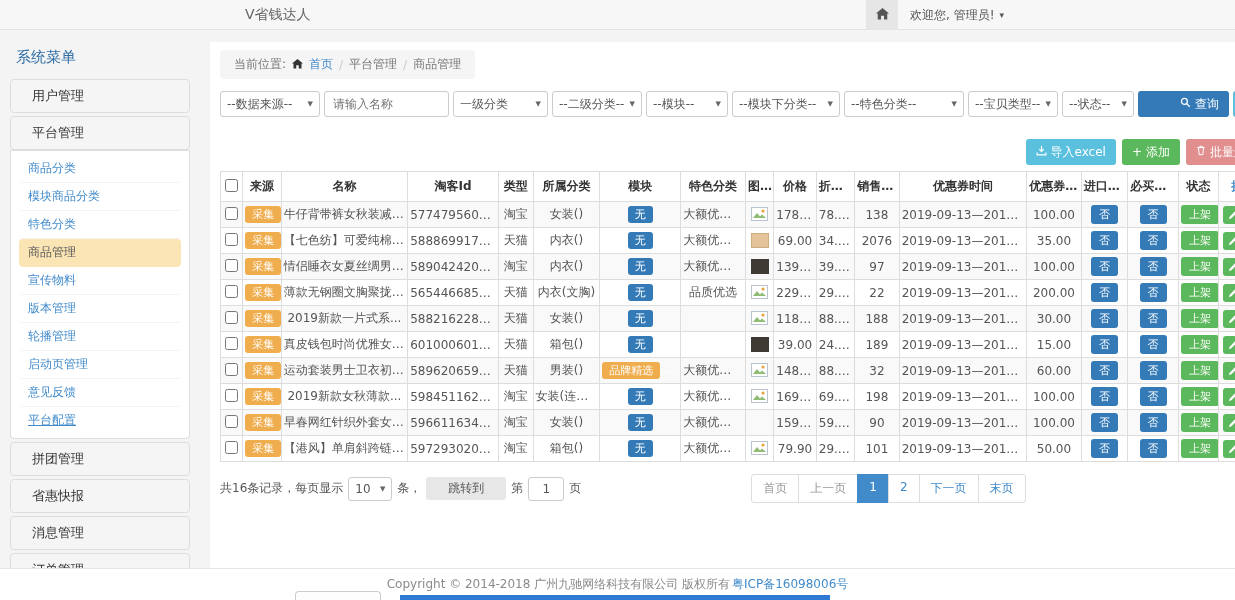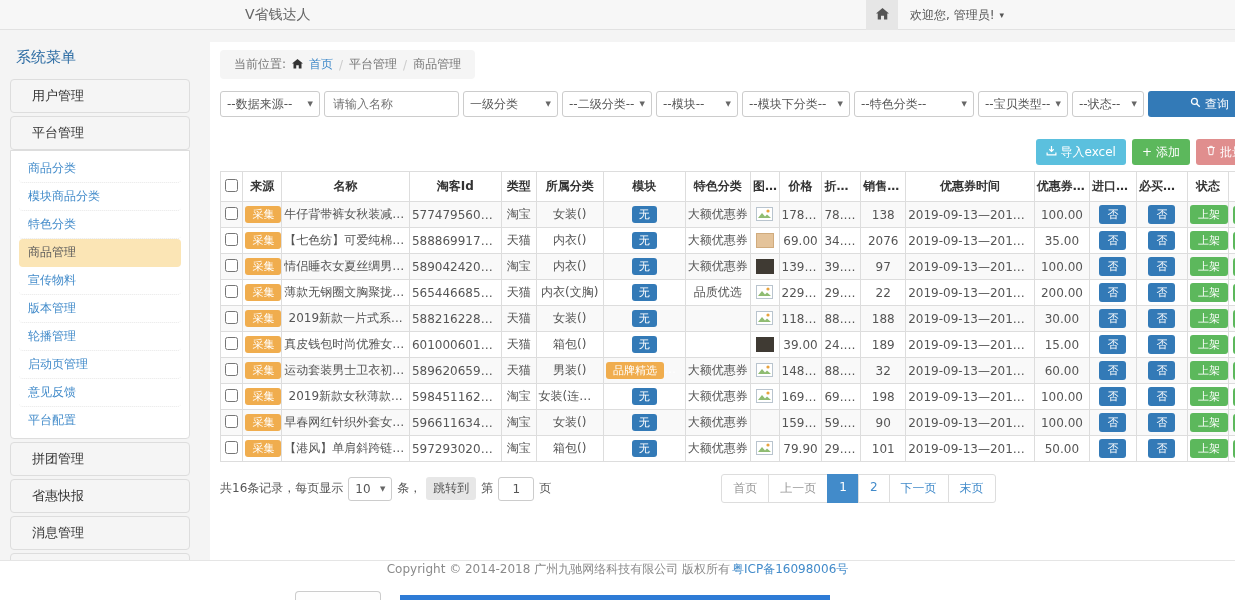--- a/index.html
+++ b/index.html
@@ -16,21 +16,21 @@
   .home-box { width:32px; height:30px; background:#e6e6e6; display:flex; align-items:center; justify-content:center; cursor:pointer; }
   .welcome { margin-left:12px; color:#555; display:flex; align-items:center; gap:5px; cursor:pointer; }
   .caret { font-size:9px; color:#555; }
   
   .layout { display:flex; padding:12px 10px 0 10px; }
   .sidebar { width:180px; flex:none; }
   .menu-title { color:#2e6da4; font-weight:normal; font-size:15px; padding:6px 6px 12px 6px; }
   .acc-header { background:#f5f5f5; border:1px solid #ddd; border-radius:4px; padding:7px 21px; font-size:13px; color:#333; margin-bottom:3px; cursor:pointer; }
   .submenu { background:#fff; border:1px solid #ddd; border-radius:0 0 4px 4px; padding:4px 8px; margin:-3px 0 3px 0; }
   .submenu-item { display:block; padding:5px 9px; color:#428bca; border-bottom:1px dotted #e7e7e7; cursor:pointer; border-radius:4px; }
-  .submenu-item:last-child { border-bottom:none; }
+  .submenu-item:last-child { border-bottom:none;text-decoration:underline; }
   .submenu-item.active { background:#fbe5b5; color:#5a5a5a; border-bottom:1px dotted transparent; }
   
   .content { flex:1; margin-left:20px; background:#fff; padding:8px 10px 20px 10px; min-height:524px; }
   .breadcrumb { display:inline-flex; align-items:center; gap:6px; background:#f5f5f5; border-radius:4px; padding:6px 14px; color:#777; }
   .breadcrumb .home-link { color:#428bca; cursor:pointer; }
   .breadcrumb .sep { color:#ccc; }
   .breadcrumb .crumb { color:#777; }
   .filters { display:flex; gap:4px; margin-top:12px; align-items:center; }
   .sel { height:26px; border:1px solid #ccc; border-radius:3px; background:#fff; display:flex; align-items:center; justify-content:space-between; padding:0 6px; color:#555; cursor:pointer; flex:none; }
   .sel .sel-caret { font-size:7px; color:#666; margin-left:4px; }
@@ -55,30 +55,30 @@
   .mini-btn { display:inline-block; border-radius:3px; color:#fff; padding:2px 8px; font-size:11px; cursor:pointer; }
   .bg-blue { background:#337ab7; } .bg-green { background:#5cb85c; } .bg-red { background:#d9534f; }
   .op-btn { display:inline-flex; width:19px; height:18px; border-radius:3px; align-items:center; justify-content:center; cursor:pointer; margin:0 1px; vertical-align:middle; }
   .thumb { display:inline-block; width:18px; height:15px; vertical-align:middle; }
   .t-photo { background:#e4c39a; border:1px solid #d0ab7d; }
   .t-dark { background:#3f3a33; }
   
   .pg-row { display:flex; align-items:center; margin-top:12px; color:#555; }
   .pg-info { display:flex; align-items:center; gap:5px; }
   .sel-mini { width:44px; height:24px; }
-  .chip { background:#e7e7e7; color:#555; padding:3px 7px; border-radius:3px; cursor:pointer; }
+  .chip { background:#e7e7e7; color:#555; padding:3px 22px; border-radius:3px; cursor:pointer; }
   .page-input { width:36px; height:24px; border:1px solid #ccc; border-radius:3px; text-align:center; font-family:inherit; font-size:12px; color:#555; }
   .pager { display:flex; margin-left:170px; }
   .pg-btn { padding:5px 11px; border:1px solid #ddd; background:#fff; margin-left:-1px; color:#428bca; cursor:pointer; }
   .pg-btn.muted { color:#999; }
   .pg-btn.active { background:#428bca; border-color:#428bca; color:#fff; }
   .pg-btn:first-child { border-radius:3px 0 0 3px; margin-left:0; }
   .pg-btn:last-child { border-radius:0 3px 3px 0; }
   
-  .footer { position:absolute; left:0; right:0; bottom:0; height:40px; background:#fff; border-top:1px solid #e5e5e5; display:flex; justify-content:center; color:#8a8a8a; z-index:5; }
+  .footer { position:absolute; left:0; right:0; bottom:0; height:32px; background:#fff; border-top:1px solid #e5e5e5; display:flex; align-items:center; justify-content:center; color:#8a8a8a; z-index:5; }
   .footer .icp { color:#428bca; cursor:pointer; margin-left:2px; }
   .partial-box { position:absolute; left:295px; bottom:0; width:86px; height:9px; background:#fdfdfd; border:1px solid #ccc; border-bottom:none; border-radius:4px 4px 0 0; z-index:6; }
   .bottom-blue-bar { position:absolute; left:400px; bottom:0; width:430px; height:5px; background:#2e7bd6; z-index:7; }
 </style>
 </head>
 <body>
 
 <div class="topbar">
   <div class="topbar-title">V省钱达人</div>
   <div class="topbar-right">
@@ -133,21 +133,21 @@
       <span class="sep">/</span>
       <span class="crumb">商品管理</span>
     </div>
 
     
     <div class="filters">
       <div class="sel" style="width:100px">
           <span>--数据来源--</span>
           <span class="sel-caret">▼</span>
         </div>
-      <input class="txt-input" style="width: 135px;" placeholder="请输入名称">
+      <input class="txt-input" style="width: 125px;" placeholder="请输入名称">
       <div class="sel" style="width:95px">
           <span>一级分类</span>
           <span class="sel-caret">▼</span>
         </div>
       <div class="sel" style="width:90px">
           <span>--二级分类--</span>
           <span class="sel-caret">▼</span>
         </div>
       <div class="sel" style="width:82px">
           <span>--模块--</span>

